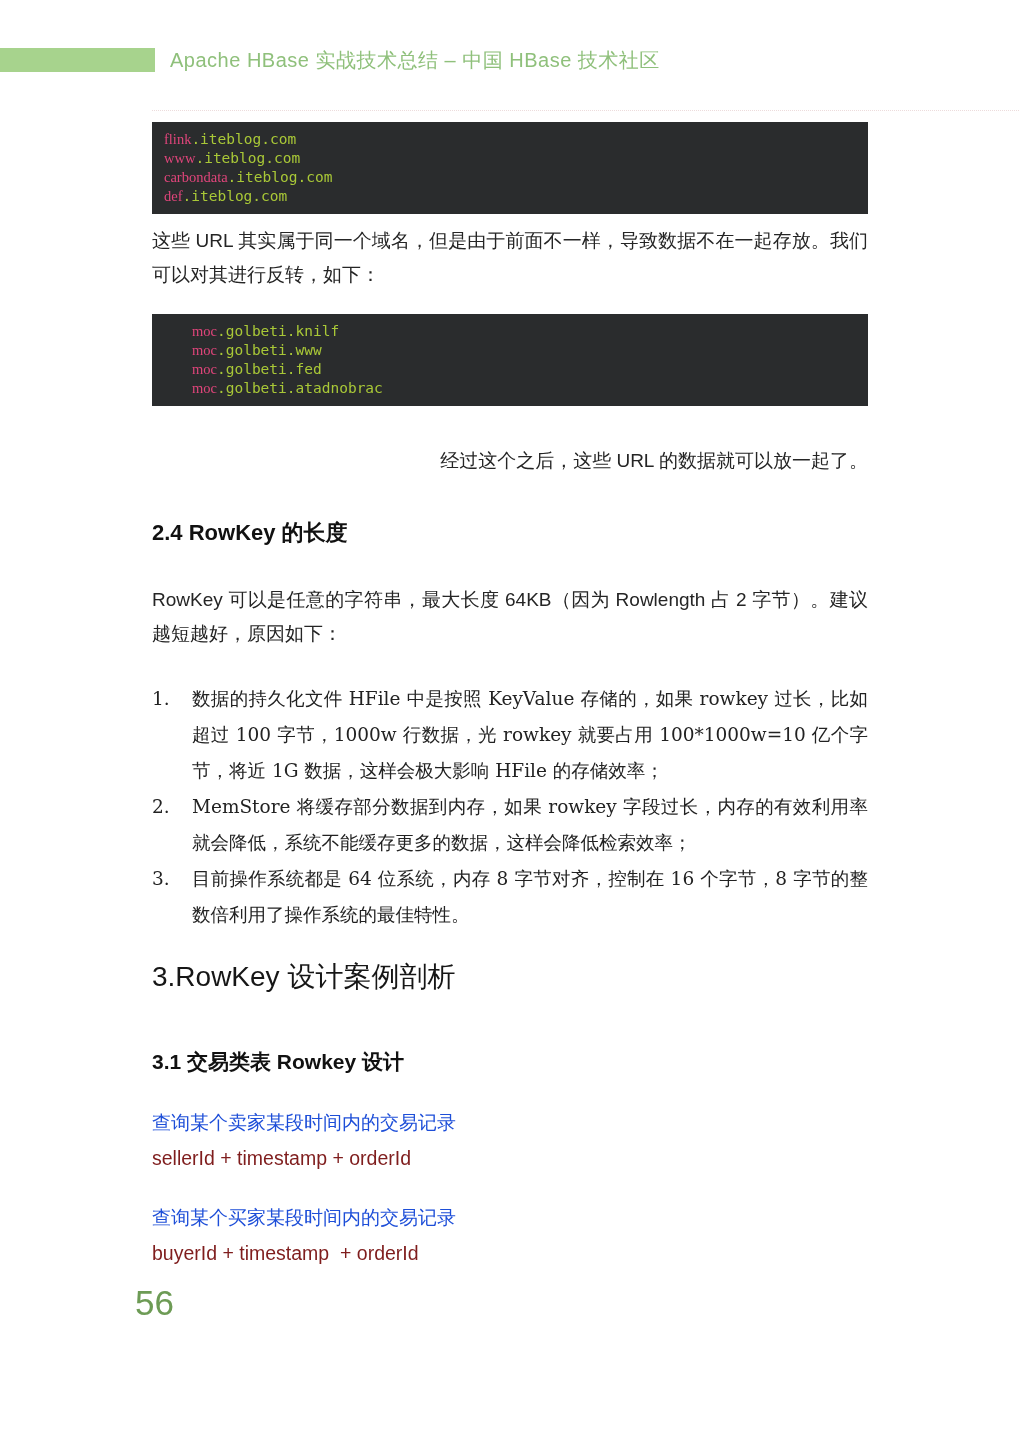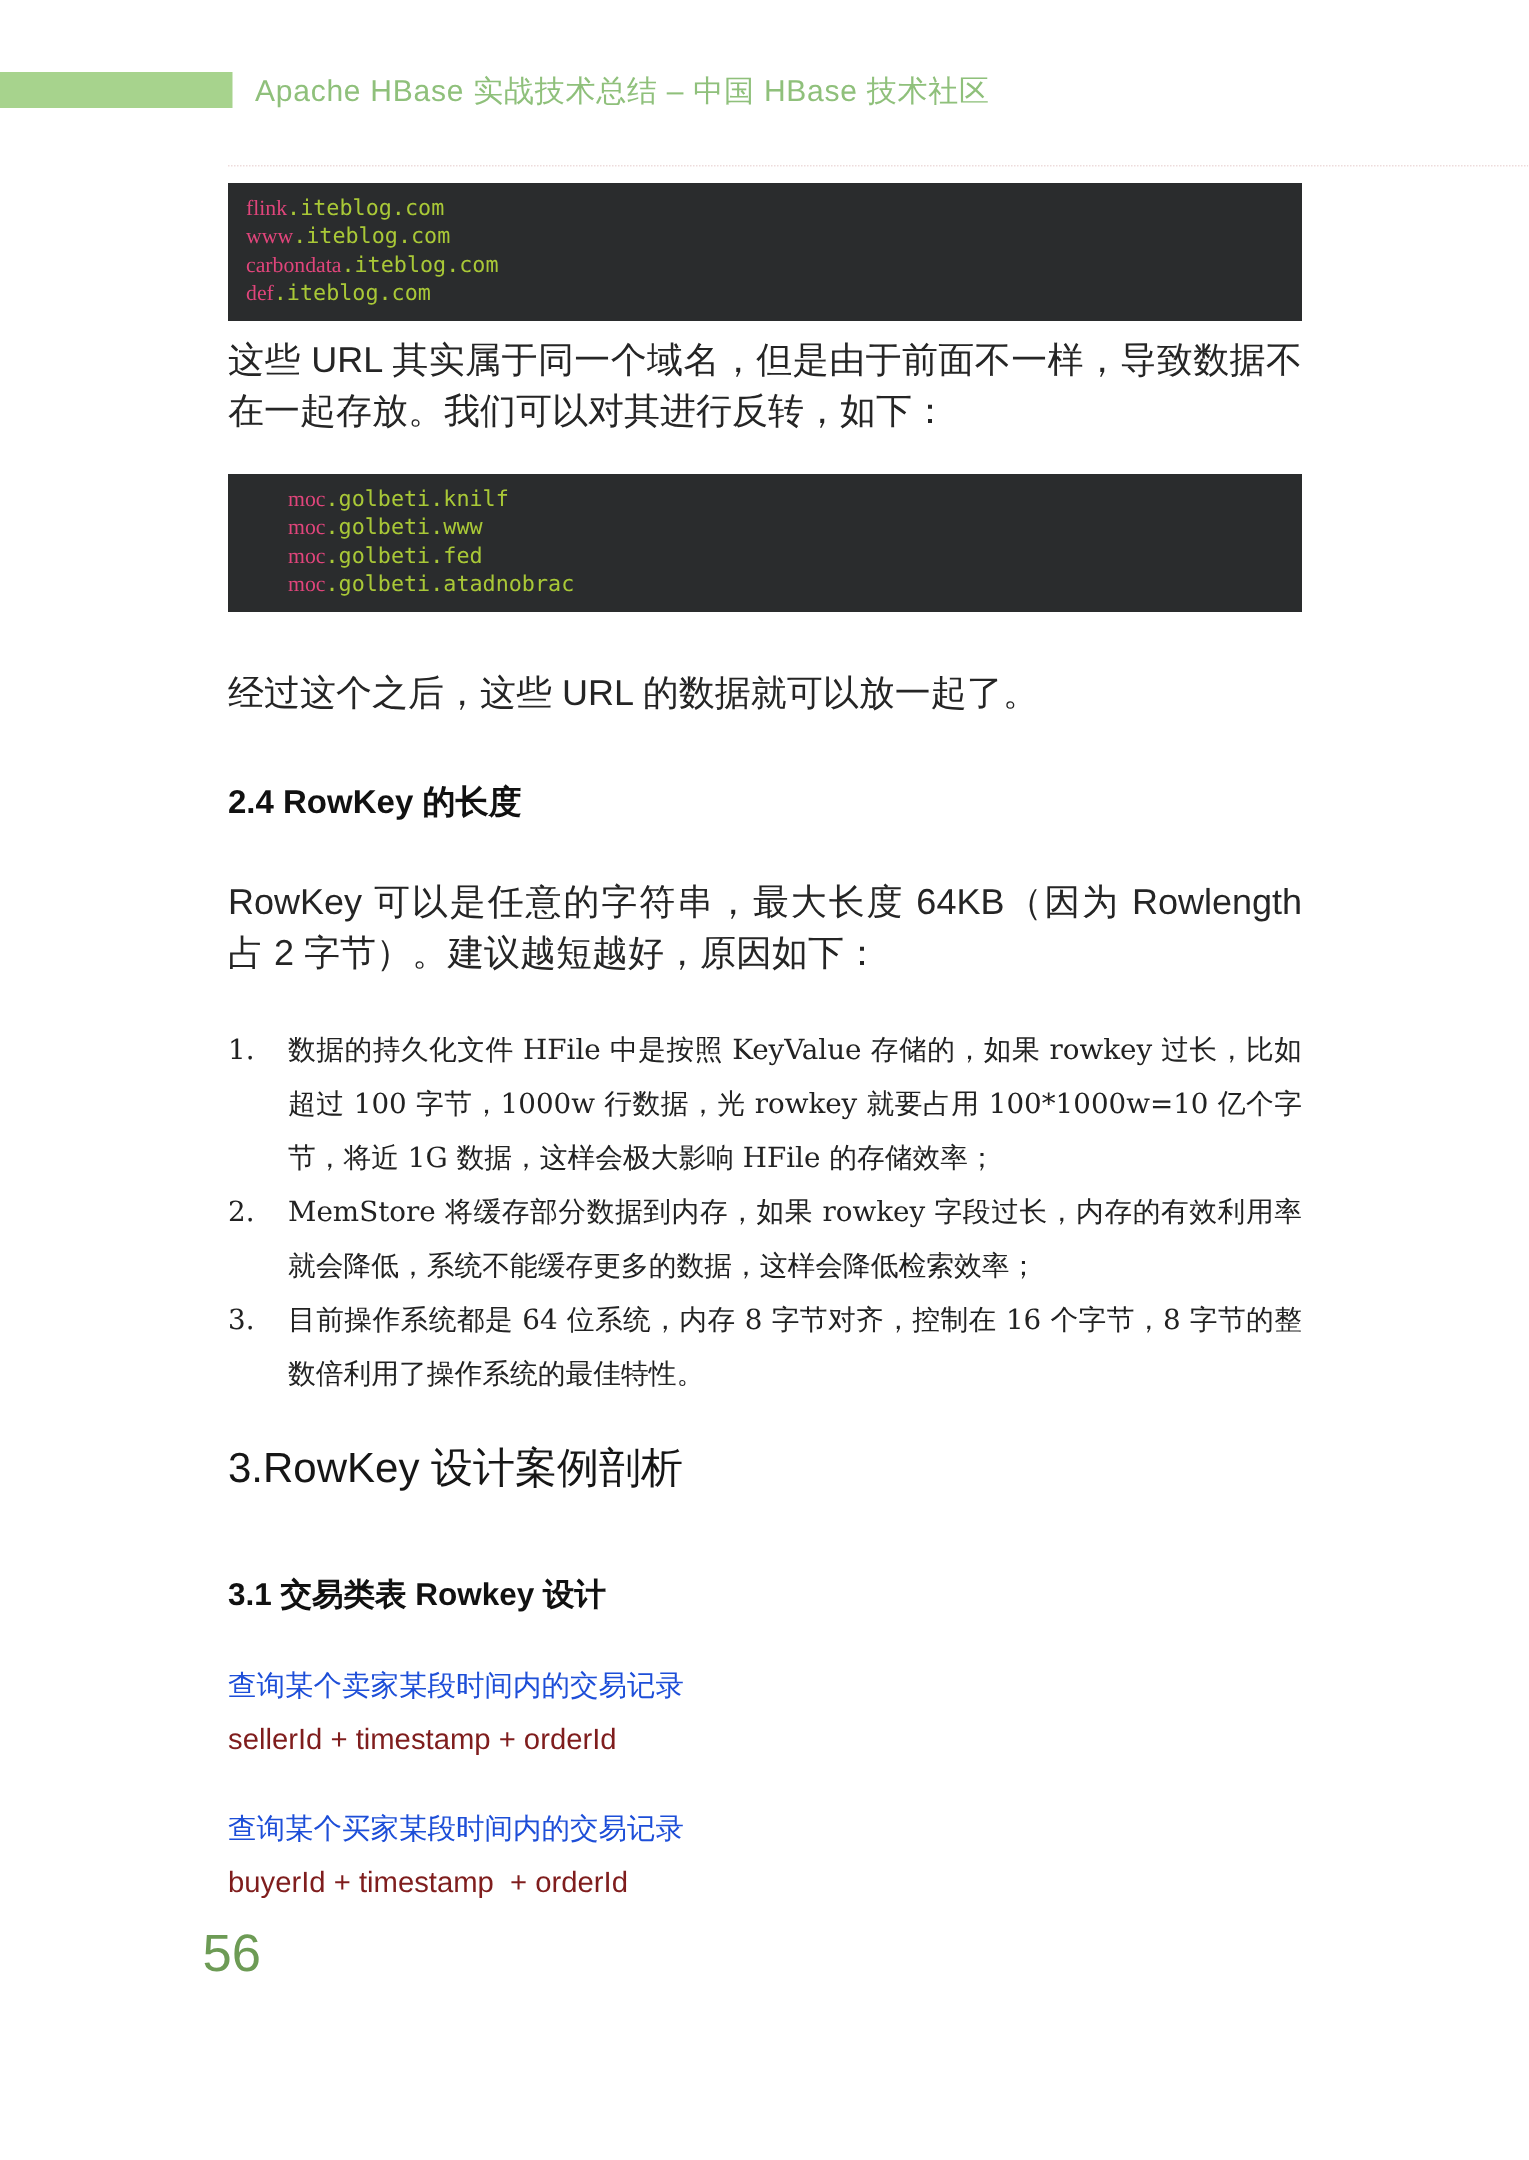--- a/index.html
+++ b/index.html
@@ -51,27 +51,27 @@
     line-height: 19px;
     box-sizing: border-box;
     width: 716px;
   }
   .code-line { white-space: pre; }
   .tok-pink { color: #e0457b; font-family: Liberation Serif, serif; }
   .tok-lime { color: #a9c837; }
 
   
   .para {
-    font-size: 24px;
+    font-size: 19px;
     line-height: 34px;
     color: #252525;
     text-align: justify;
   }
   .para-1 { margin-top: 10px; }
-  .para-2 { margin-top: 38px; text-align: left; }
+  .para-2 { margin-top: 38px; text-align: right; }
   .code-2 { margin-top: 22px; padding-left: 40px; }
 
   
   .h-2-4 {
     margin-top: 38px;
     font-size: 22px;
     line-height: 34px;
     font-weight: bold;
     color: #111;
   }

